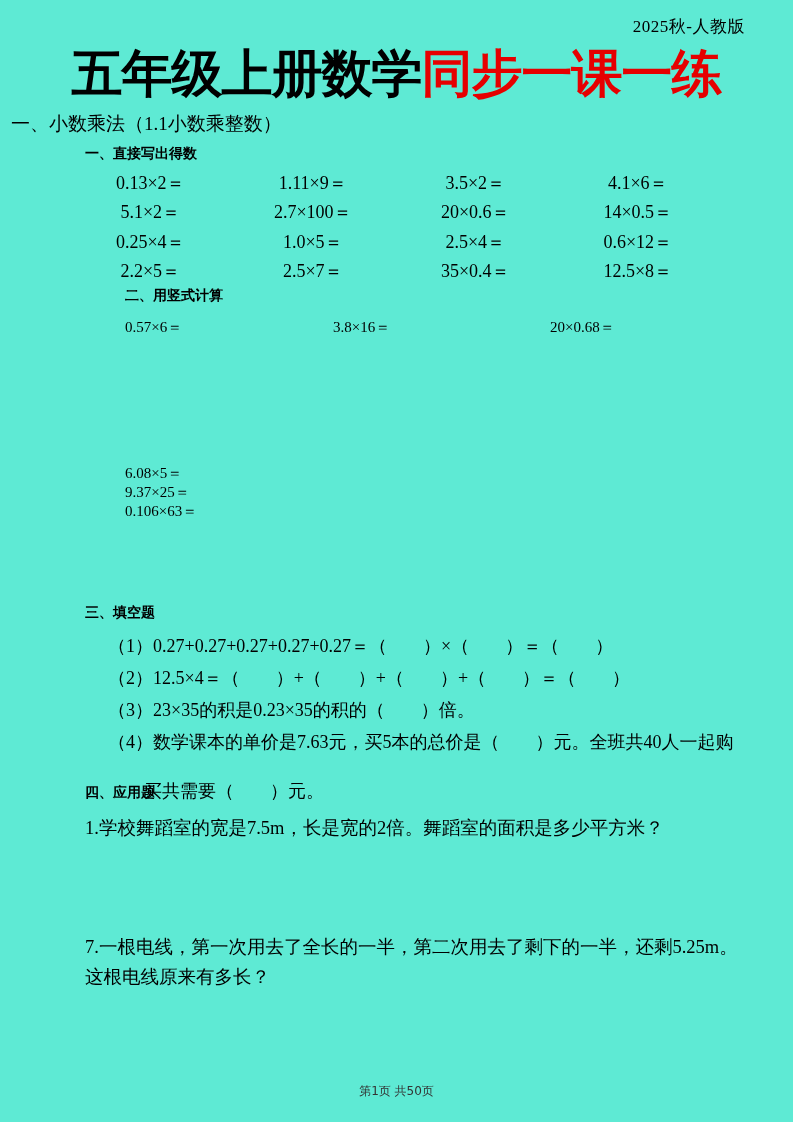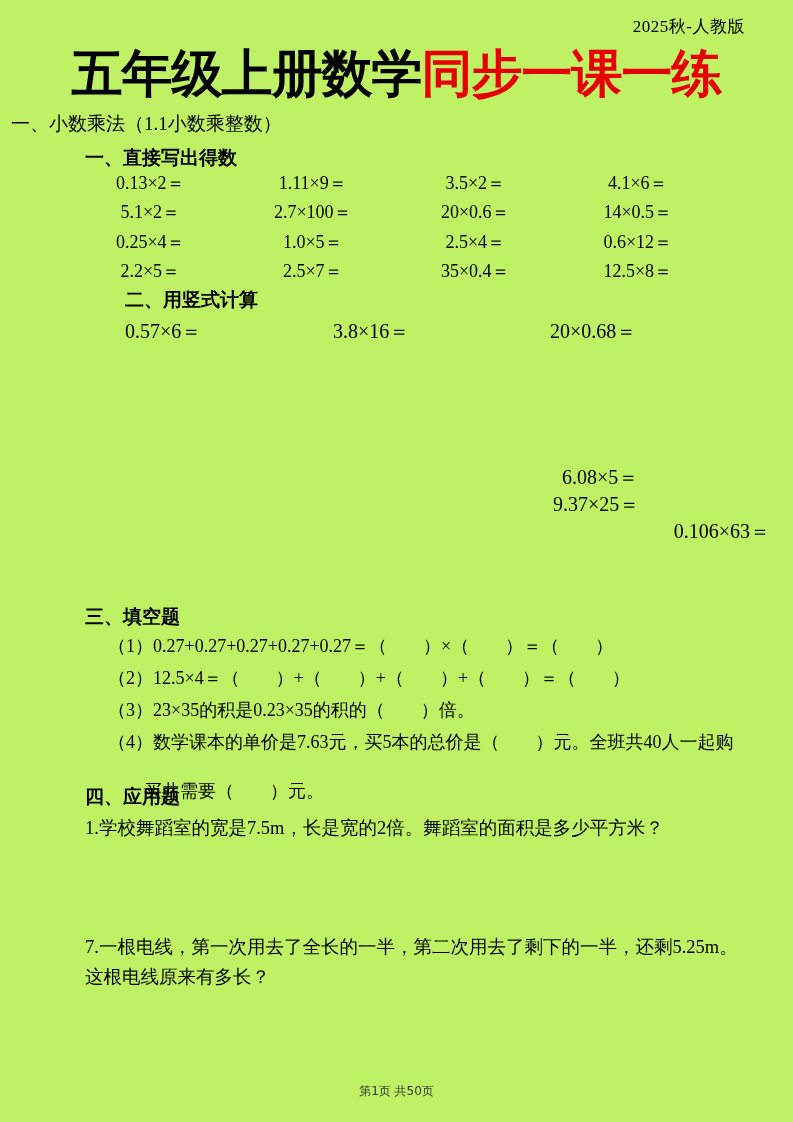--- a/index.html
+++ b/index.html
@@ -1,20 +1,20 @@
 <!DOCTYPE html>
 <html><head>
 <meta charset="utf-8">
 <style>
   * { margin:0; padding:0; box-sizing:border-box; }
   html, body { background:#ffffff; }
   .page {
     position:relative;
     width:793px; height:1122px;
-    background:#bef264; color:#000000;
+    background:#5eead4; color:#000000;
     font-family:"Liberation Serif","DejaVu Serif",serif;
     overflow:hidden;
   }
   .edition {
     position:absolute; top:15px; right:48px;
     font-size:17px; letter-spacing:0.5px;
   }
   .title {
     position:absolute; top:42px; left:0; width:100%;
     text-align:center; white-space:nowrap;
@@ -22,38 +22,38 @@
     font-weight:bold; font-size:51px; line-height:1.25; letter-spacing:-1px;
   }
   .title .red { color:#e60000; }
   .subtitle {
     position:absolute; top:111px; left:0; width:100%;
     text-align:left; font-size:19px;margin-left:11px;
   }
   .sec-heading {
     position:absolute; left:85px;
     font-family:Liberation Mono, monospace;
-    font-weight:bold; font-size:19px;
+    font-weight:bold; font-size:14px;
   }
   #h-oral    { top:145px; }
   #h-vertical{ top:287px;margin-left:40px; }
   #h-blanks  { top:604px; }
   #h-word    { top:784px; }
 
   .oral-grid {
     position:absolute; top:168px; left:69px;
     display:grid;
     grid-template-columns:repeat(4,162.5px);
     grid-auto-rows:29.5px;
     align-items:center;
     font-size:18px; text-align:center;
   }
   .vrow {
     position:absolute; left:125px; width:645px;
-    display:flex; font-size:20px;align-items:flex-end;
+    display:flex; font-size:15px;
   }
   .vrow span:nth-child(1) { width:208px; }
   .vrow span:nth-child(2) { width:217px; }
   #vrow1 { top:318px; }
   #vrow2 { top:464px;flex-direction:column; }
 
   .blanks {
     position:absolute; top:630px; left:108px; right:40px;
     font-size:18px; line-height:32px;
   }

